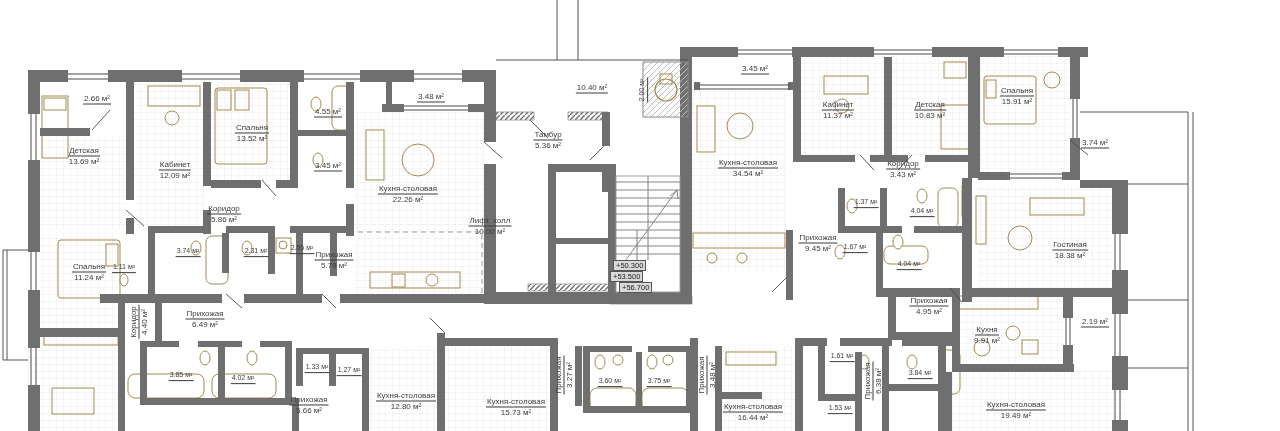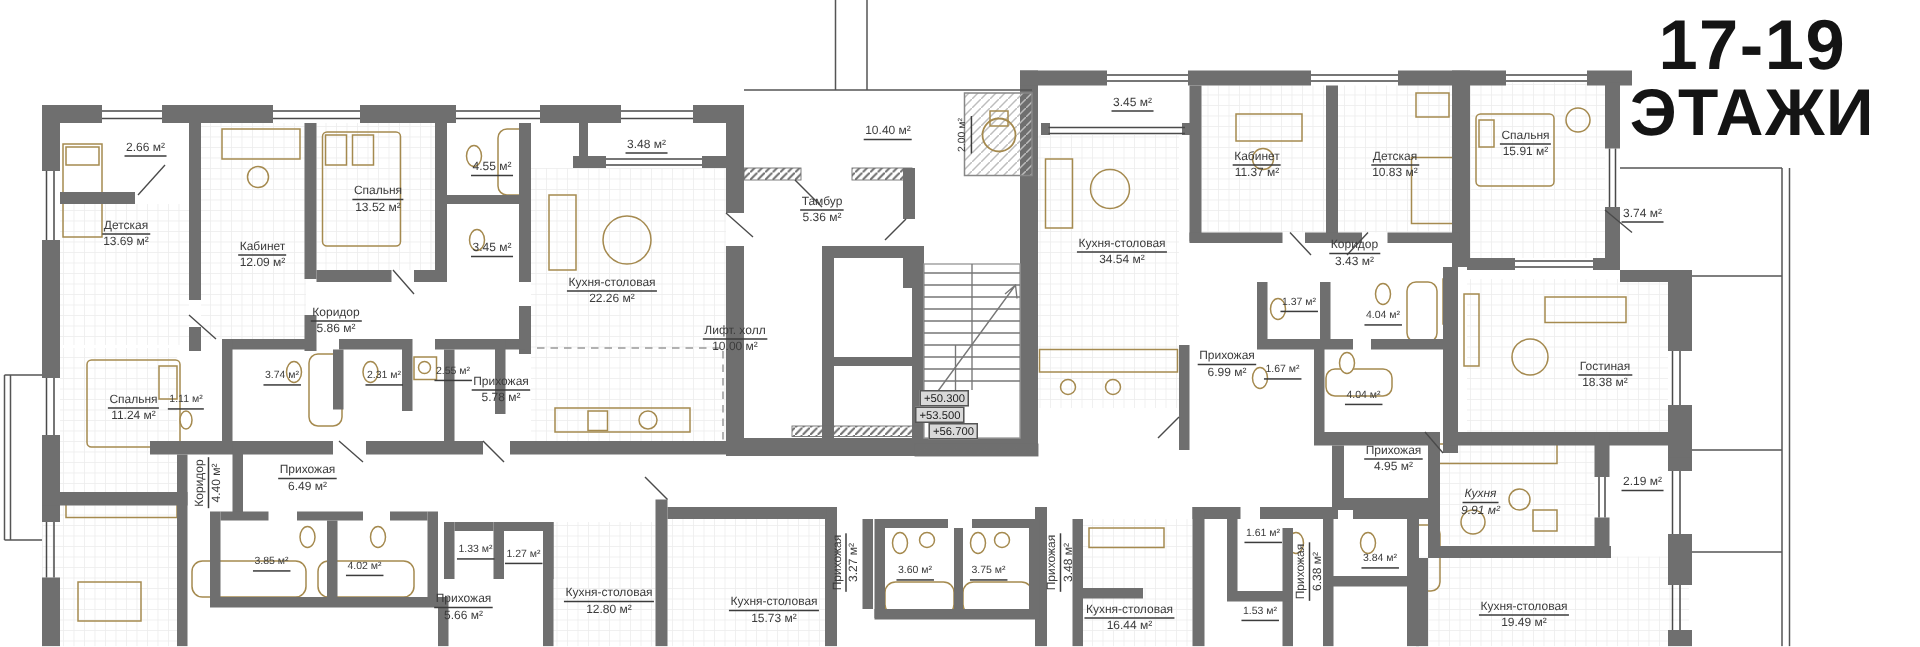--- a/index.html
+++ b/index.html
@@ -353,39 +353,35 @@
       <div class="room-label rot small" style="left: 643px; top: 90px;"><span class="l1">2.00 м²</span></div>
       <div class="room-label" style="left: 548px; top: 140px;"><span class="l1">Тамбур</span><span class="l2">5.36 м²</span></div>
       <div class="room-label" style="left: 490px; top: 226px;"><span class="l1">Лифт. холл</span><span class="l2">10.00 м²</span></div>
       <div class="room-label" style="left: 755px; top: 69px;"><span class="l1">3.45 м²</span></div>
       <div class="room-label" style="left: 748px; top: 168px;"><span class="l1">Кухня-столовая</span><span class="l2">34.54 м²</span></div>
       <div class="room-label" style="left: 838px; top: 110px;"><span class="l1">Кабинет</span><span class="l2">11.37 м²</span></div>
       <div class="room-label" style="left: 930px; top: 110px;"><span class="l1">Детская</span><span class="l2">10.83 м²</span></div>
       <div class="room-label" style="left: 903px; top: 169px;"><span class="l1">Коридор</span><span class="l2">3.43 м²</span></div>
       <div class="room-label small" style="left: 866px; top: 203px;"><span class="l1">1.37 м²</span></div>
       <div class="room-label small" style="left: 922px; top: 212px;"><span class="l1">4.04 м²</span></div>
-      <div class="room-label" style="left: 818px; top: 243px;"><span class="l1">Прихожая</span><span class="l2">6.99 м²</span></div>
+      <div class="room-label" style="left: 818px; top: 243px;"><span class="l1">Прихожая</span><span class="l2">9.45 м²</span></div>
       <div class="room-label small" style="left: 855px; top: 248px;"><span class="l1">1.67 м²</span></div>
       <div class="room-label small" style="left: 909px; top: 265px;"><span class="l1">4.04 м²</span></div>
       <div class="room-label" style="left: 1017px; top: 96px;"><span class="l1">Спальня</span><span class="l2">15.91 м²</span></div>
       <div class="room-label" style="left: 1095px; top: 143px;"><span class="l1">3.74 м²</span></div>
       <div class="room-label" style="left: 1070px; top: 250px;"><span class="l1">Гостиная</span><span class="l2">18.38 м²</span></div>
       <div class="room-label" style="left: 929px; top: 306px;"><span class="l1">Прихожая</span><span class="l2">4.95 м²</span></div>
-      <div class="room-label" style="left: 987px; top: 335px; font-style: italic;"><span class="l1">Кухня</span><span class="l2">9.91 м²</span></div>
+      <div class="room-label" style="left: 987px; top: 335px;"><span class="l1">Кухня</span><span class="l2">9.91 м²</span></div>
       <div class="room-label" style="left: 1095px; top: 322px;"><span class="l1">2.19 м²</span></div>
       <div class="room-label small" style="left: 842px; top: 357px;"><span class="l1">1.61 м²</span></div>
       <div class="room-label small" style="left: 840px; top: 409px;"><span class="l1">1.53 м²</span></div>
       <div class="room-label rot" style="left: 873px; top: 381px;"><span class="l1">Прихожая</span><span class="l2">6.38 м²</span></div>
       <div class="room-label small" style="left: 920px; top: 374px;"><span class="l1">3.84 м²</span></div>
       <div class="room-label" style="left: 1016px; top: 410px;"><span class="l1">Кухня-столовая</span><span class="l2">19.49 м²</span></div>
     </div>
 
   <div id="elevs">
       <div class="elev-label" style="left: 613px; top: 260px;">+50.300</div>
       <div class="elev-label" style="left: 610px; top: 271px;">+53.500</div>
       <div class="elev-label" style="left: 619px; top: 282px;">+56.700</div>
     </div>
 
-  <div class="plan-title">
-    <div class="t1">17-19</div>
-    <div class="t2">ЭТАЖИ</div>
-  </div>
 </div>
 
 </body></html>

